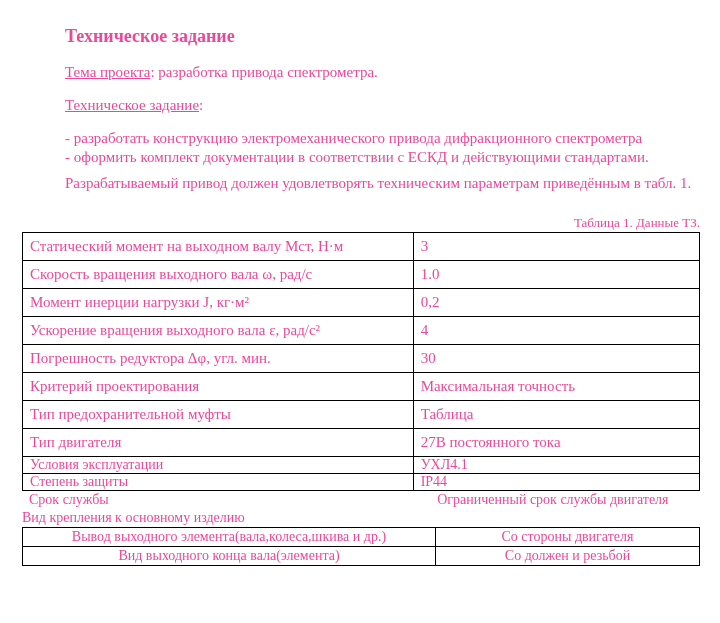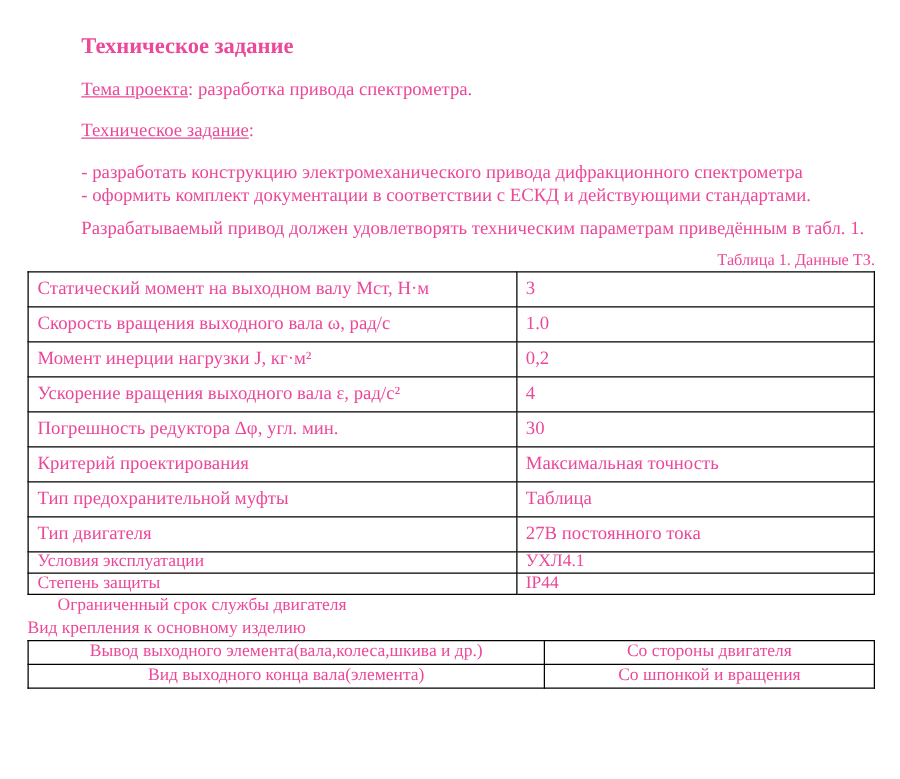--- a/index.html
+++ b/index.html
@@ -32,21 +32,21 @@
   .bullet-line { }
   .intro {
     margin-top: 5px;
     text-align: justify;
     text-indent: 43px;
     line-height: 1.4;
   }
   .table-caption {
     text-align: right;
     font-size: 13px;
-    margin-top: 6px;
+    margin-top: 21px;
     margin-bottom: 1px;
   }
   table.spec-table {
     width: 100%;
     border-collapse: collapse;
   }
   table.spec-table td {
     border: 1px solid #000000;
     padding: 3px 7px;
     vertical-align: middle;
@@ -148,31 +148,32 @@
         <td>УХЛ4.1</td>
       </tr>
       <tr class="small">
         <td class="param-col">Степень защиты</td>
         <td>IP44</td>
       </tr>
     </tbody>
   </table>
 
   <div class="noborder-row">
+    <span class="left">Срок службы</span>
     <span class="right">Ограниченный срок службы двигателя</span>
   </div>
 
   <div class="mounting-line">Вид крепления к основному изделию</div>
 
   <table class="bottom-table">
     <tbody>
       <tr>
         <td class="param-col">Вывод выходного элемента(вала,колеса,шкива и др.)</td>
         <td>Со стороны двигателя</td>
       </tr>
       <tr>
         <td class="param-col">Вид выходного конца вала(элемента)</td>
-        <td>Со шпонкой и вращения</td>
+        <td>Со должен и резьбой</td>
       </tr>
     </tbody>
   </table>
 
 </div>
 
 </body></html>

